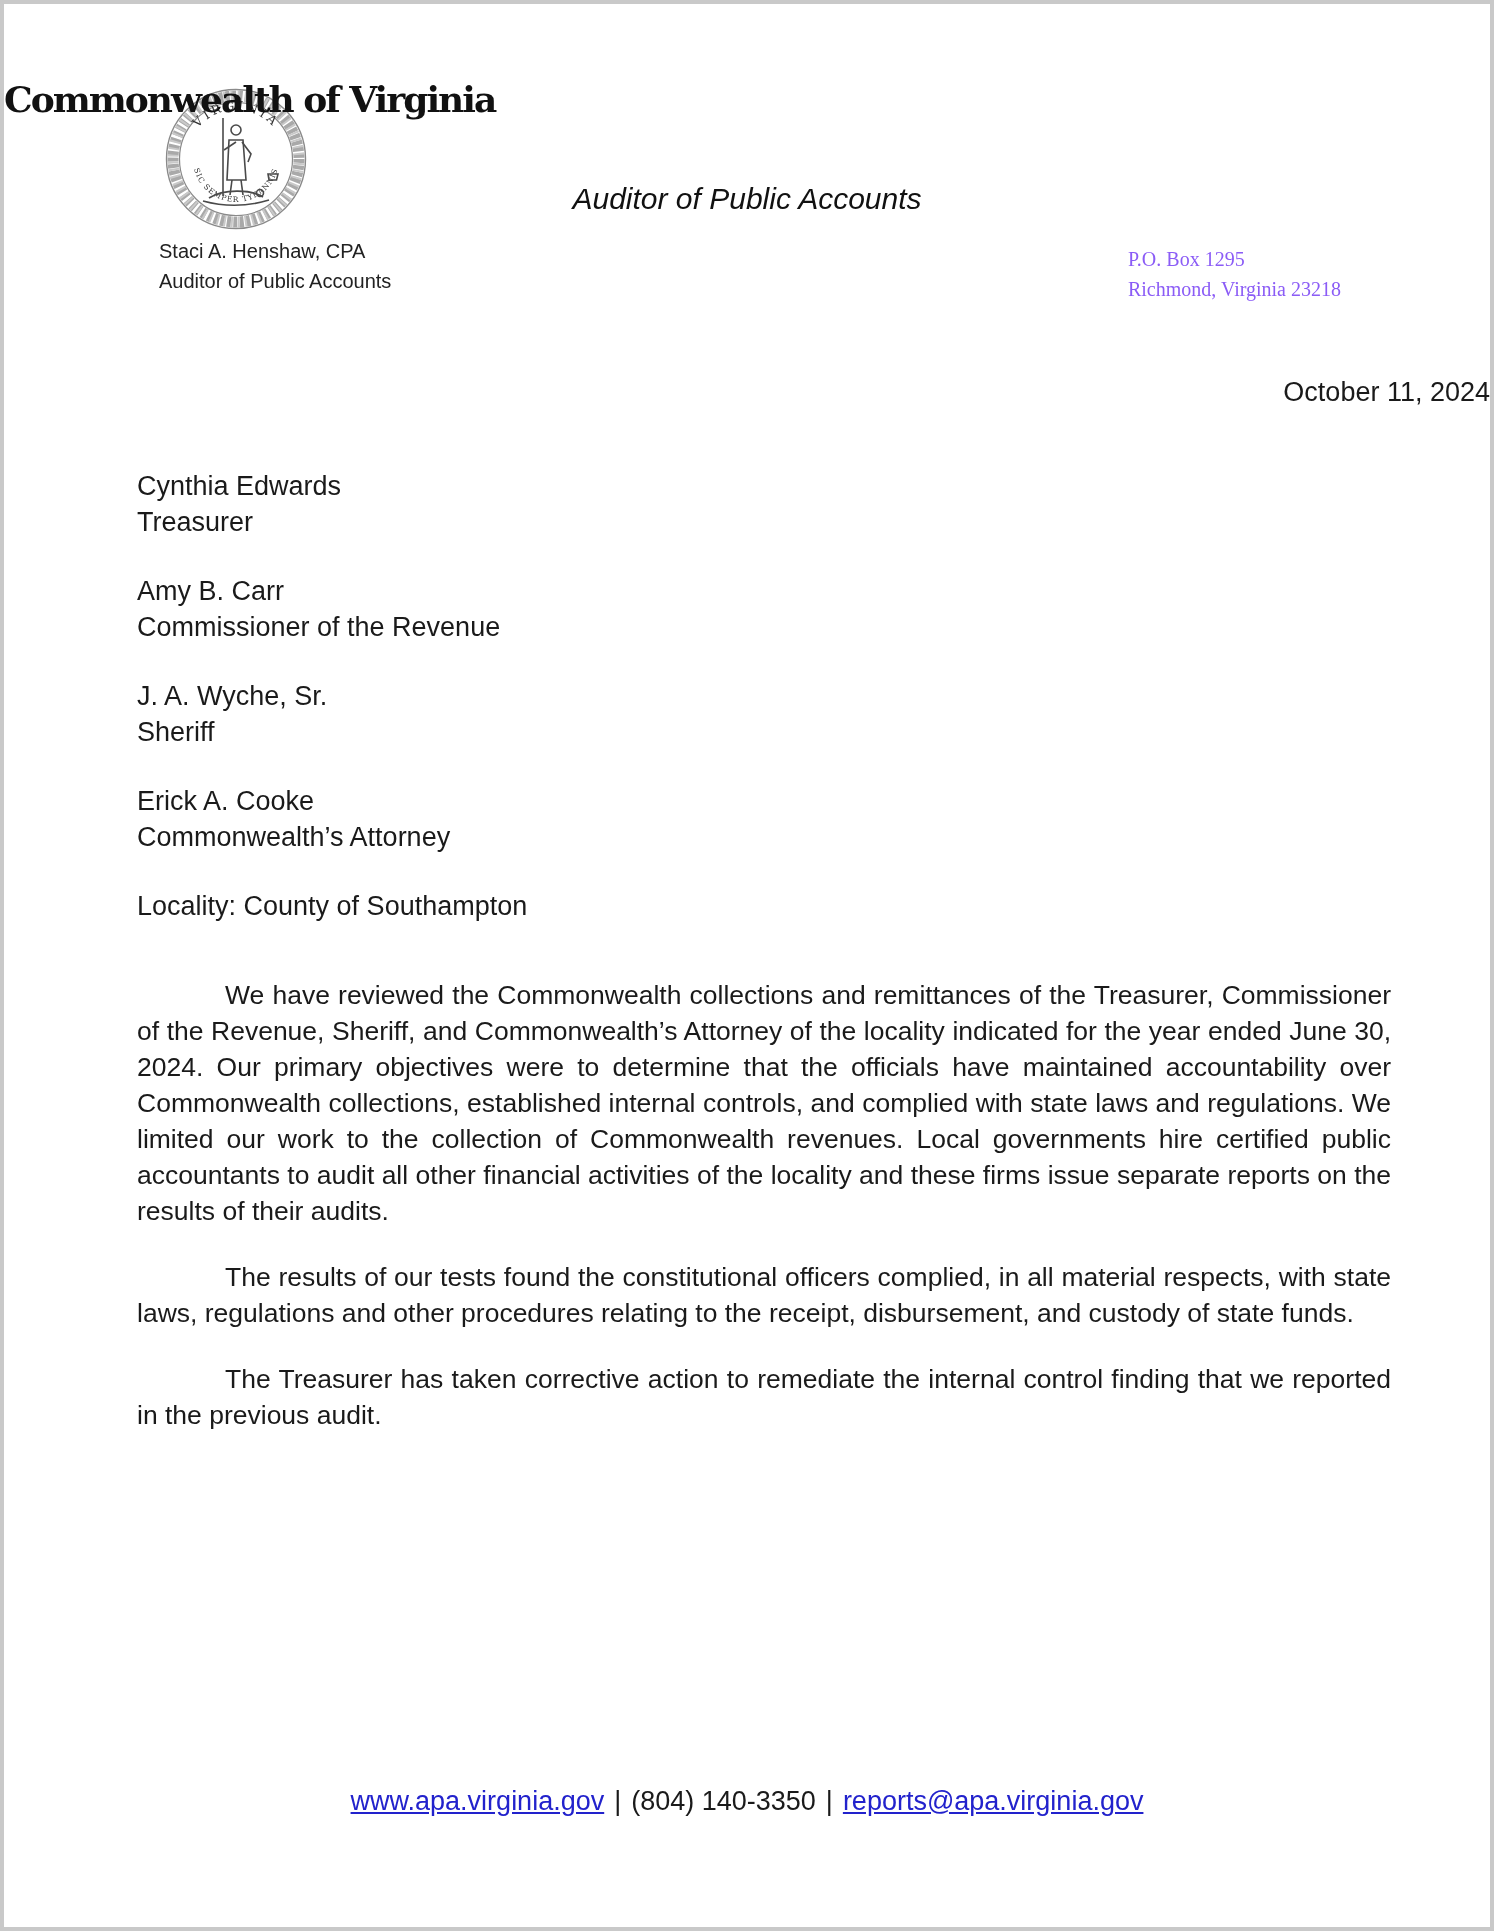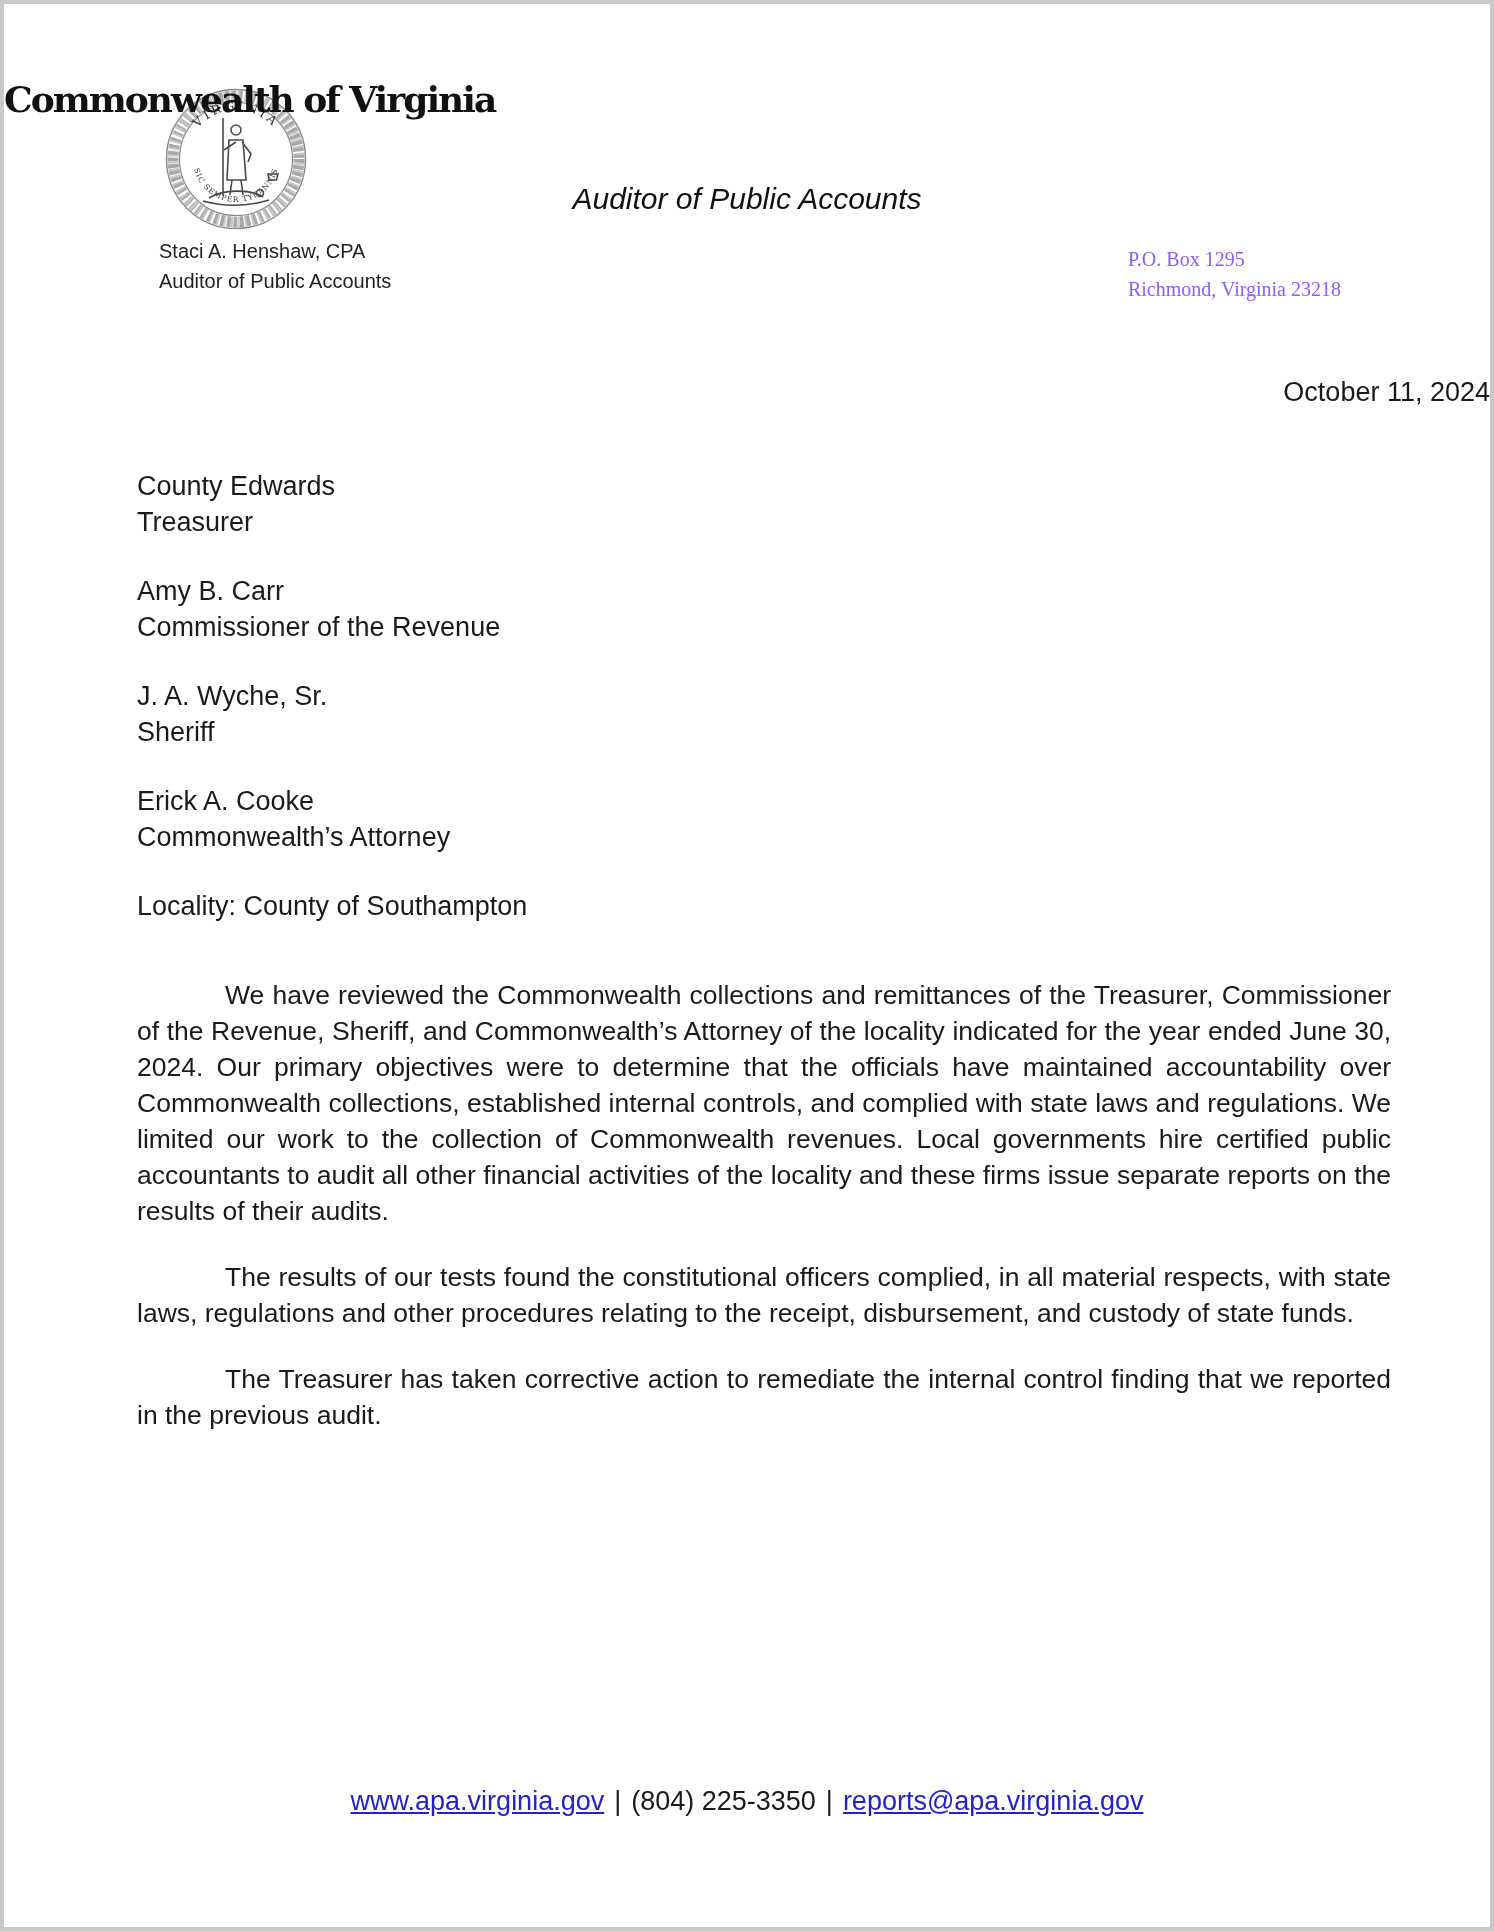--- a/index.html
+++ b/index.html
@@ -126,21 +126,21 @@
     <div class="info-right">
       <div>P.O. Box 1295</div>
       <div>Richmond, Virginia 23218</div>
     </div>
   </div>
 
   <div class="date-line">October 11, 2024</div>
 
   <div class="recipients">
     <div class="recipient-group">
-      <div>County Edwards</div>
+      <div>Cynthia Edwards</div>
       <div>Treasurer</div>
     </div>
     <div class="recipient-group">
       <div>Amy B. Carr</div>
       <div>Commissioner of the Revenue</div>
     </div>
     <div class="recipient-group">
       <div>J. A. Wyche, Sr.</div>
       <div>Sheriff</div>
     </div>
@@ -151,16 +151,16 @@
     <div class="locality-line">Locality: County of Southampton</div>
   </div>
 
   <div class="letter-body">
     <p>We have reviewed the Commonwealth collections and remittances of the Treasurer, Commissioner of the Revenue, Sheriff, and Commonwealth’s Attorney of the locality indicated for the year ended June 30, 2024.  Our primary objectives were to determine that the officials have maintained accountability over Commonwealth collections, established internal controls, and complied with state laws and regulations.  We limited our work to the collection of Commonwealth revenues. Local governments hire certified public accountants to audit all other financial activities of the locality and these firms issue separate reports on the results of their audits.</p>
     <p>The results of our tests found the constitutional officers complied, in all material respects, with state laws, regulations and other procedures relating to the receipt, disbursement, and custody of state funds.</p>
     <p>The Treasurer has taken corrective action to remediate the internal control finding that we reported in the previous audit.</p>
   </div>
 
   <div class="page-footer">
-    <a>www.apa.virginia.gov</a><span class="footer-sep">|</span><span>(804) 225-3350</span><span class="footer-sep">|</span><a>reports@apa.virginia.gov</a>
+    <a>www.apa.virginia.gov</a><span class="footer-sep">|</span><span>(804) 140-3350</span><span class="footer-sep">|</span><a>reports@apa.virginia.gov</a>
   </div>
 
 </div>
 
 </body></html>

